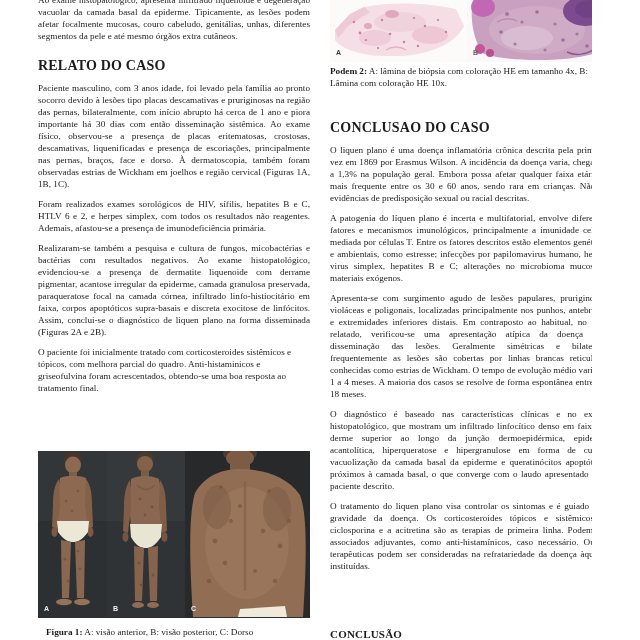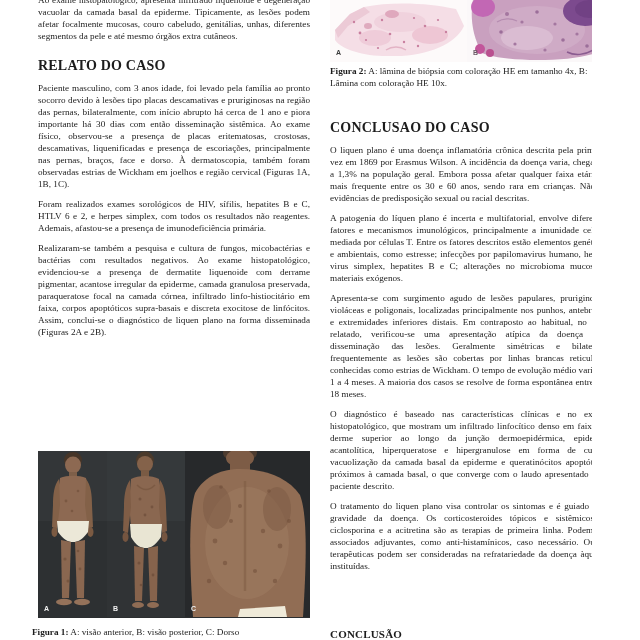--- a/index.html
+++ b/index.html
@@ -16,40 +16,41 @@
   .figure2{position:absolute;left:330px;top:0;width:278px;height:62px;display:flex;}
   .fig2-panel{position:relative;height:62px;}
   .fig2-panel.a{width:137px;}
   .fig2-panel.b{width:141px;}
   .fig2-caption{position:absolute;left:330px;top:66px;width:278px;font-size:9.2px;line-height:11.5px;text-align:left;}
   .figure1{position:absolute;left:38px;top:451px;width:272px;height:167px;display:flex;background:#2b2e30;}
   .fig1-panel{position:relative;height:167px;}
   .fig1-panel.a{width:69px;}
   .fig1-panel.b{width:78px;}
   .fig1-panel.c{width:125px;}
-  .fig1-caption{position:absolute;left:32px;top:627px;width:272px;font-size:9.2px;line-height:11.5px;text-align:left;}
+  .fig1-caption{position:absolute;left:46px;top:627px;width:272px;font-size:9.2px;line-height:11.5px;text-align:left;}
   .cap-bold{font-weight:bold;}
   .panel-label{position:absolute;left:6px;bottom:6px;color:#f2f2f2;
                font-family:"Liberation Sans", sans-serif;font-size:7px;font-weight:bold;}
   .panel-label.dark{color:#3c3c3c;}
   .panel-label.faint{color:#6b5a66;}
   .conclusao{position:absolute;left:330px;top:628px;width:278px;font-weight:bold;font-size:11px;letter-spacing:0.2px;}
   svg{display:block;}
 </style>
 </head>
 <body>
 
 <div class="page">
 
   <div class="col-text col-left-text">
     <p class="para">Ao exame histopatológico, apresenta infiltrado liquenoide e degeneração vacuolar da camada basal da epiderme. Tipicamente, as lesões podem afetar focalmente mucosas, couro cabeludo, genitálias, unhas, diferentes segmentos da pele e até mesmo órgãos extra cutâneos.</p>
     <div class="sec-heading">RELATO DO CASO</div>
     <p class="para">Paciente masculino, com 3 anos idade, foi levado pela família ao pronto socorro devido à lesões tipo placas descamativas e pruriginosas na região das pernas, bilateralmente, com início abrupto há cerca de 1 ano e piora importante há 30 dias com então disseminação sistêmica. Ao exame físico, observou-se a presença de placas eritematosas, crostosas, descamativas, liquenificadas e presença de escoriações, principalmente nas pernas, braços, face e dorso. À dermatoscopia, também foram observadas estrias de Wickham em joelhos e região cervical (Figuras 1A, 1B, 1C).</p>
     <p class="para">Foram realizados exames sorológicos de HIV, sífilis, hepatites B e C, HTLV 6 e 2, e herpes simplex, com todos os resultados não reagentes. Ademais, afastou-se a presença de imunodeficiência primária.</p>
     <p class="para">Realizaram-se também a pesquisa e cultura de fungos, micobactérias e bactérias com resultados negativos. Ao exame histopatológico, evidenciou-se a presença de dermatite liquenoide com derrame pigmentar, acantose irregular da epiderme, camada granulosa preservada, paraqueratose focal na camada córnea, infiltrado linfo-histiocitário em faixa, corpos apoptóticos supra-basais e discreta exocitose de linfócitos. Assim, conclui-se o diagnóstico de liquen plano na forma disseminada (Figuras 2A e 2B).</p>
+    <p class="para ragged">O paciente foi inicialmente tratado com corticosteroides sistêmicos e tópicos, com melhora parcial do quadro. Anti-histaminicos e griseofulvina foram acrescentados, obtendo-se uma boa resposta ao tratamento final.</p>
   </div>
 
   <div class="figure2">
     <div class="fig2-panel a">
       <svg viewBox="0 0 137 62" width="137" height="62">
         <rect width="137" height="62" fill="#fdfafa"></rect>
         <path d="M5,30 L20,14 L34,7 C62,1 100,3 126,9 L134,26 C126,44 96,57 62,56 C36,57 12,50 5,40 Z" fill="#f5dee6"></path>
         <path d="M5,30 L20,14 L34,7 L40,12 L18,26 L8,38 Z" fill="#eccad6"></path>
         <ellipse cx="70" cy="22" rx="26" ry="10" fill="#f0d2dd"></ellipse>
         <ellipse cx="100" cy="35" rx="18" ry="9" fill="#eec6d4"></ellipse>
@@ -93,21 +94,21 @@
           <circle cx="48" cy="44" r="1.6" fill="#a477a0"></circle>
         <circle cx="34" cy="32" r="1.8" fill="#9c6e9a"></circle>
           <circle cx="78" cy="50" r="1.6" fill="#a477a0"></circle>
         <path d="M100,52 C108,56 118,55 126,50" stroke="#8a5b90" stroke-width="1.5" fill="none"></path>
         <path d="M30,22 C36,18 44,18 50,21" stroke="#b58cb0" stroke-width="1.2" fill="none"></path>
       </svg>
       <span class="panel-label faint">B</span>
     </div>
   </div>
   <div class="fig2-caption">
-    <span class="cap-bold">Figura 2:</span><span> A: lâmina de biópsia com coloração HE em tamanho 4x, B: Lâmina com coloração HE 10x.</span>
+    <span class="cap-bold">Podem 2:</span><span> A: lâmina de biópsia com coloração HE em tamanho 4x, B: Lâmina com coloração HE 10x.</span>
   </div>
 
   <div class="col-text col-right-text">
     <div class="sec-heading first">CONCLUSÃO DO CASO</div>
     <p class="para">O liquen plano é uma doença inflamatória crônica descrita pela primeira vez em 1869 por Erasmus Wilson. A incidência da doença varia, chegando a 1,3% na população geral. Embora possa afetar qualquer faixa etária, é mais frequente entre os 30 e 60 anos, sendo rara em crianças. Não há evidências de predisposição sexual ou racial descritas.</p>
     <p class="para">A patogenia do líquen plano é incerta e multifatorial, envolve diferentes fatores e mecanismos imunológicos, principalmente a imunidade celular mediada por células T. Entre os fatores descritos estão elementos genéticos e ambientais, como estresse; infecções por papilomavirus humano, herpes virus simplex, hepatites B e C; alterações no microbioma mucoso e materiais exógenos.</p>
     <p class="para">Apresenta-se com surgimento agudo de lesões papulares, pruriginosas, violáceas e poligonais, localizadas principalmente nos punhos, antebraços e extremidades inferiores distais. Em contraposto ao habitual, no caso relatado, verificou-se uma apresentação atípica da doença com disseminação das lesões. Geralmente simétricas e bilaterais, frequentemente as lesões são cobertas por linhas brancas reticulares conhecidas como estrias de Wickham. O tempo de evolução médio varia de 1 a 4 meses. A maioria dos casos se resolve de forma espontânea entre 6 e 18 meses.</p>
     <p class="para">O diagnóstico é baseado nas características clínicas e no exame histopatológico, que mostram um infiltrado linfocítico denso em faixa na derme superior ao longo da junção dermoepidérmica, epiderme acantolítica, hiperqueratose e hipergranulose em forma de cunha, vacuolização da camada basal da epiderme e queratinócitos apoptóticos próximos à camada basal, o que converge com o laudo apresentado pelo paciente descrito.</p>
     <p class="para">O tratamento do liquen plano visa controlar os sintomas e é guiado pela gravidade da doença. Os corticosteroides tópicos e sistêmicos, a ciclosporina e a acitretina são as terapias de primeira linha. Podem ser associados adjuvantes, como anti-histamínicos, caso necessário. Outras terapêuticas podem ser consideradas na refratariedade da doença àquelas instituídas.</p>
   </div>

